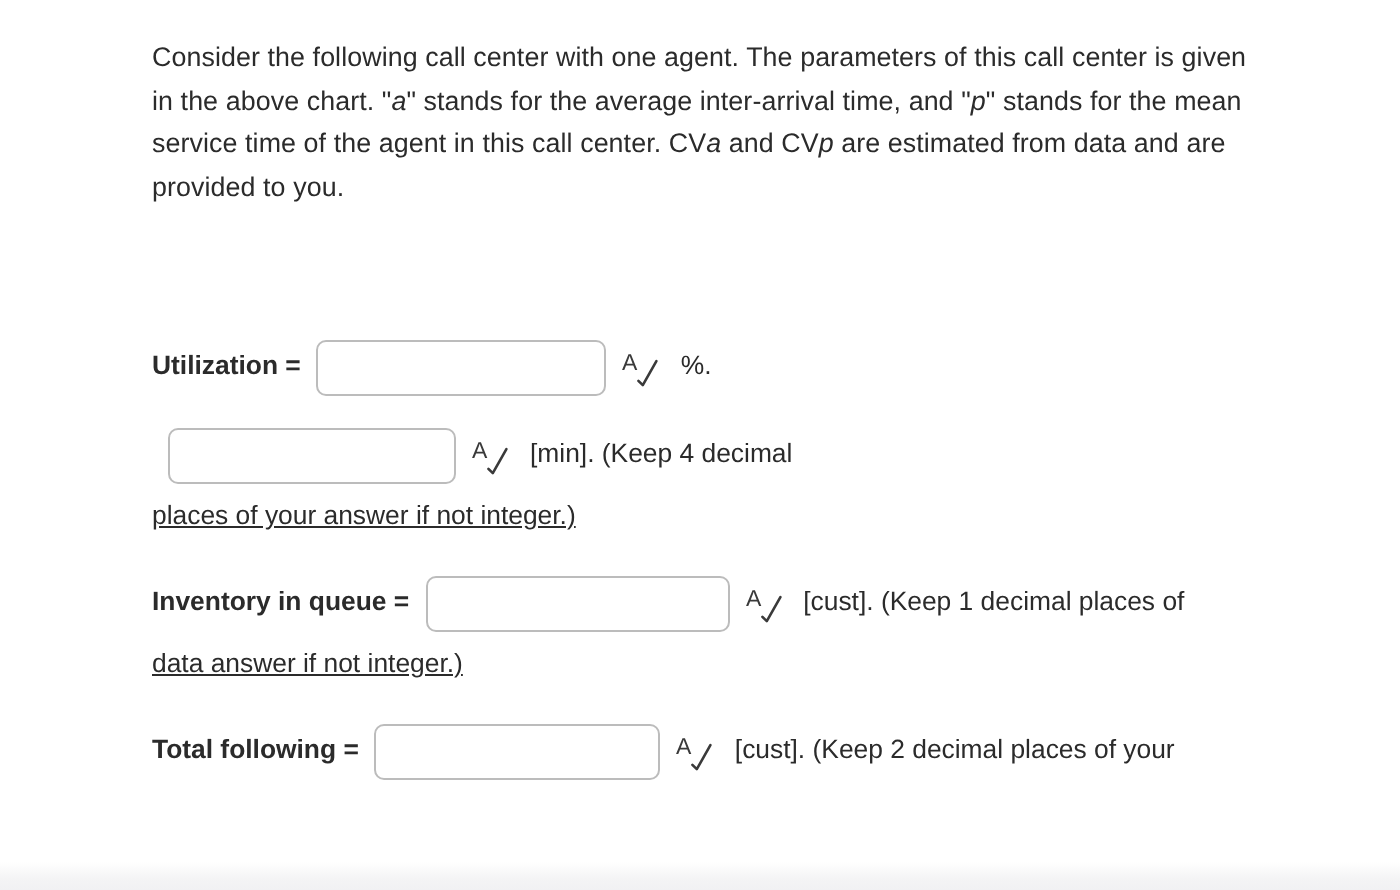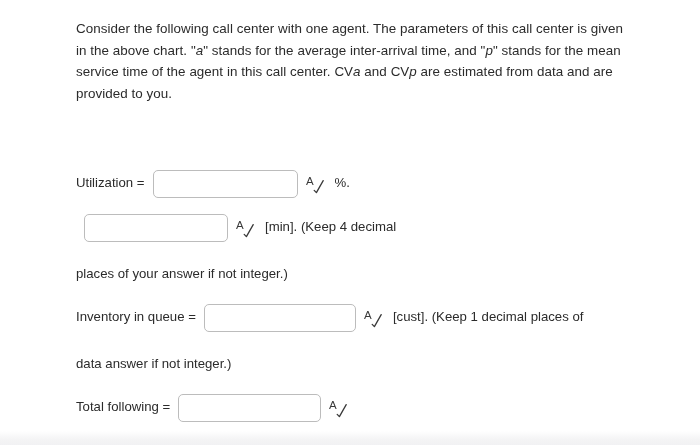--- a/index.html
+++ b/index.html
@@ -63,20 +63,21 @@
     color: #2b2b2b;
     margin-bottom: 14px;
   }
 
   .q-row .qline {
     display: block;
   }
 
   .label {
     white-space: nowrap;
+    font-weight: bold;
   }
 
   .answer-box {
     display: inline-block;
     vertical-align: middle;
     height: 28px;
     border: 1px solid #bcbcbc;
     border-radius: 5px;
     background: #ffffff;
     box-sizing: border-box;
@@ -103,22 +104,23 @@
   }
   .av-icon svg { display: block; }
 
   .unit {
     white-space: nowrap;
     margin-left: 6px;
   }
 
   .tail {
     display: block;
-    margin-top: 18px;
+    margin-top: 2px;
     line-height: 28px;
+    text-decoration: underline;
   }
 </style>
 </head>
 <body>
 
 <div class="page">
 
   <div class="content">
     <p class="intro" id="intro-paragraph"><span>Consider the following call center with one agent. The parameters of this call center is given in the above chart. "</span><i>a</i><span>" stands for the average inter-arrival time, and "</span><i>p</i><span>" stands for the mean service time of the agent in this call center. CV</span><i>a</i><span> and CV</span><i>p</i><span> are estimated from data and are provided to you.</span></p>
   </div>
@@ -141,19 +143,19 @@
         <span class="qline"><span class="label">Inventory in queue =</span><input type="text" class="answer-box box-w-iq" placeholder="" style=""><span class="av-icon"><svg width="19" height="20" viewBox="0 0 19 20" xmlns="http://www.w3.org/2000/svg">
               <text x="0" y="11" font-family="Liberation Sans, sans-serif" font-size="11.5" fill="#3a3a3a">A</text>
               <path d="M8.2 16.4 L10.4 18.6 L17.2 6.6" stroke="#3a3a3a" stroke-width="1.3" fill="none" stroke-linecap="round" stroke-linejoin="round"></path>
             </svg></span><span class="unit">[cust]. (Keep 1 decimal places of</span></span>
         <span class="tail">data answer if not integer.)</span>
       </div>
       <div class="q-row">
         <span class="qline"><span class="label">Total following =</span><input type="text" class="answer-box box-w-ti" placeholder="" style=""><span class="av-icon"><svg width="19" height="20" viewBox="0 0 19 20" xmlns="http://www.w3.org/2000/svg">
               <text x="0" y="11" font-family="Liberation Sans, sans-serif" font-size="11.5" fill="#3a3a3a">A</text>
               <path d="M8.2 16.4 L10.4 18.6 L17.2 6.6" stroke="#3a3a3a" stroke-width="1.3" fill="none" stroke-linecap="round" stroke-linejoin="round"></path>
-            </svg></span></span>
+            </svg></span><span class="unit">[cust]. (Keep 2 decimal places of your</span></span>
       </div>
     </div>
 
   <div class="bottom-band"></div>
 
 </div>
 
 </body></html>

